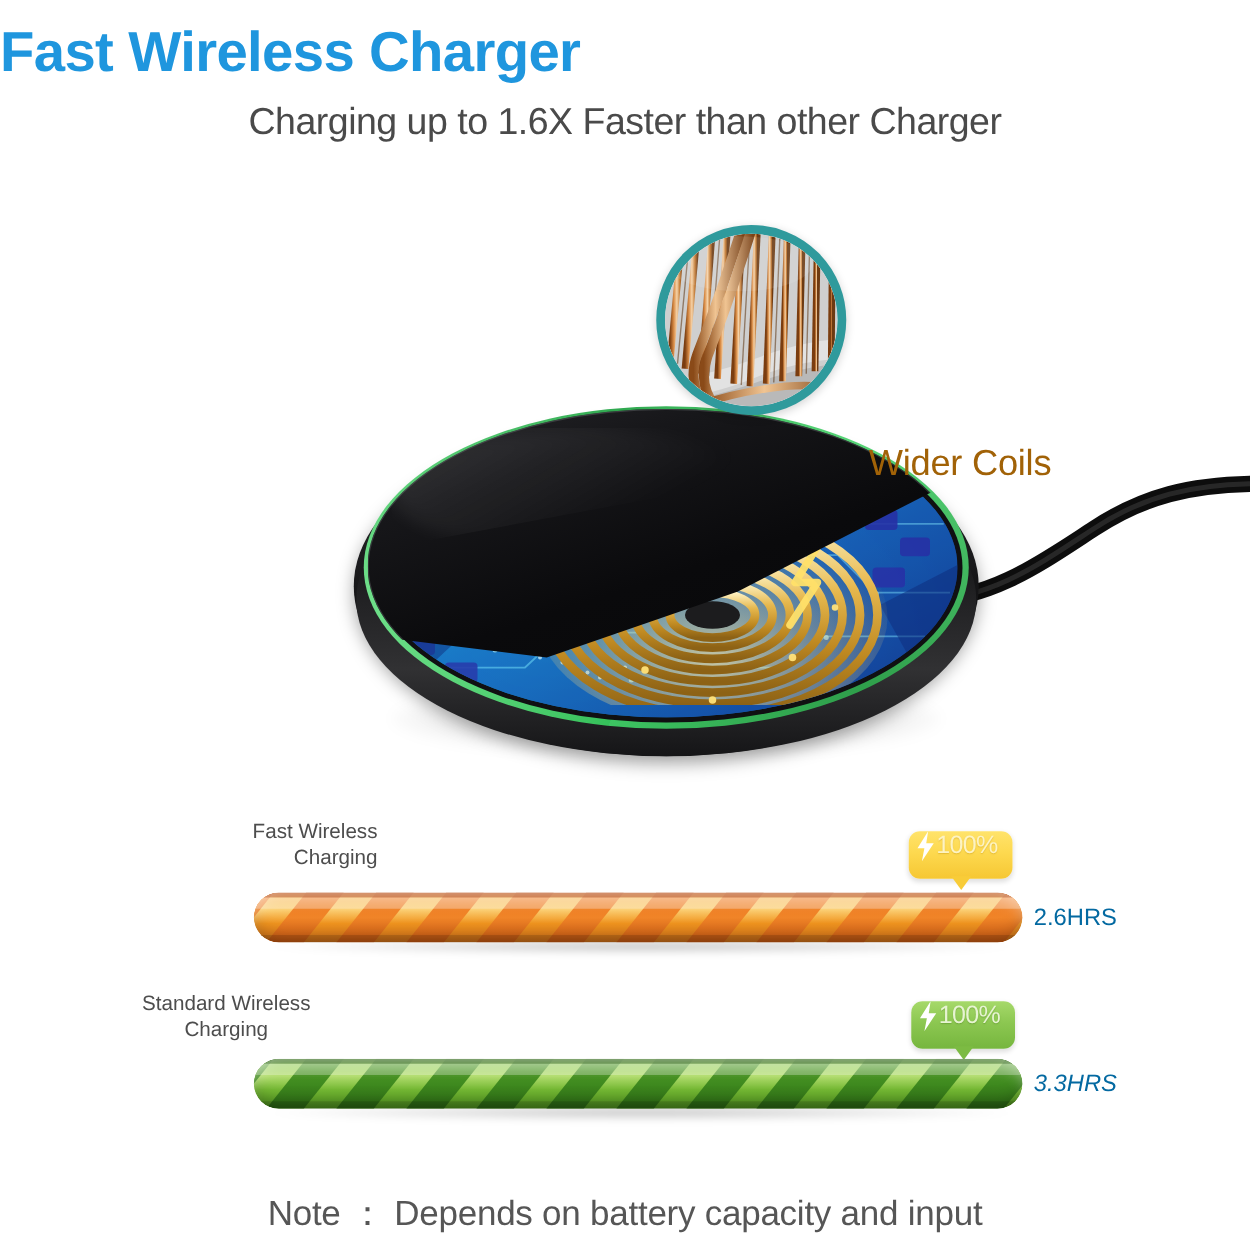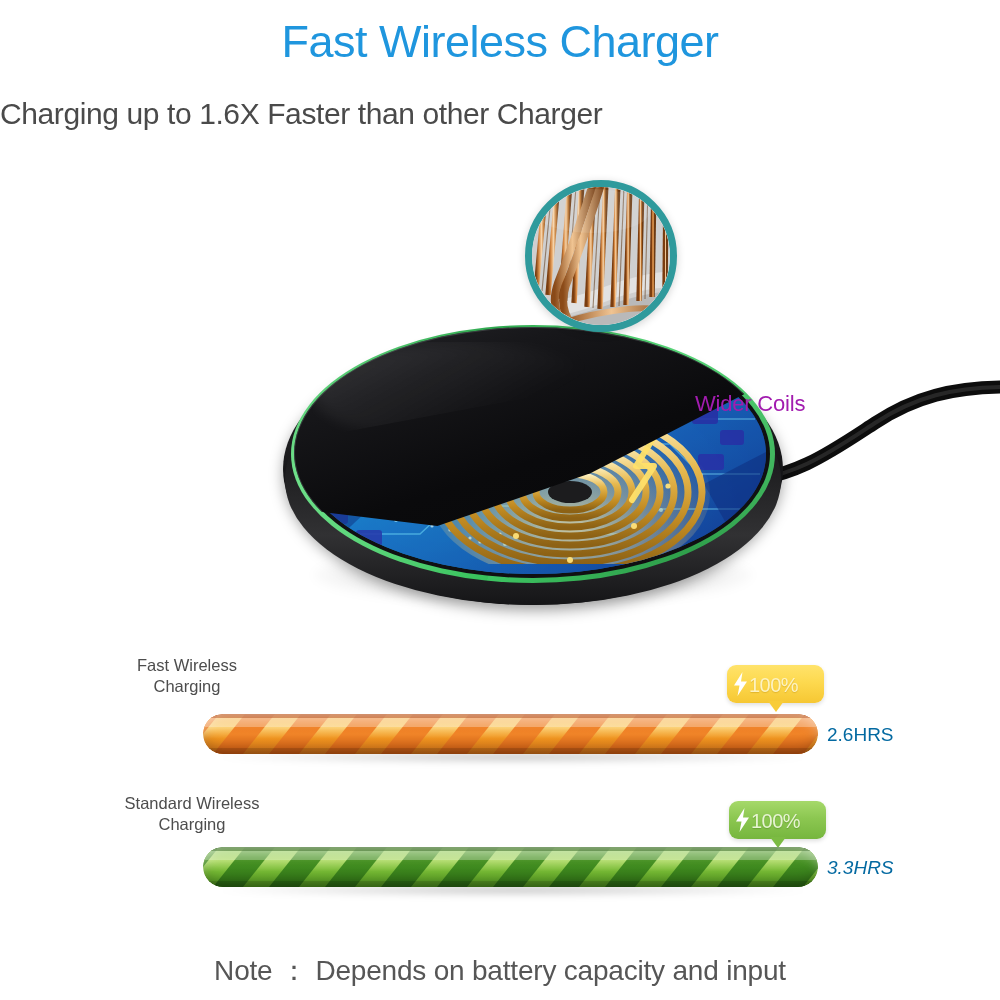--- a/index.html
+++ b/index.html
@@ -15,32 +15,32 @@
     font-family: "Liberation Sans", sans-serif;
     -webkit-font-smoothing: antialiased;
   }
 
   
   #headline {
     position: absolute;
     top: 16px;
     left: 0;
     width: 1000px;
-    text-align: center;
     font-size: 45px;
-    font-weight: normal;
+    font-weight: bold;
     color: #1f96de;
     letter-spacing: -0.5px;
     line-height: 1.15;
   }
   #subhead {
     position: absolute;
-    top: 96px;
+    top: 80px;
     left: 0;
     width: 1000px;
+    text-align: center;
     font-size: 30px;
     font-weight: normal;
     color: #4a4a4a;
     letter-spacing: -0.4px;
     line-height: 1.2;
   }
 
   
   #hero {
     position: absolute;
@@ -206,24 +206,23 @@
     position: absolute;
     inset: 0;
     overflow: hidden;
     border-radius: 50%;
   }
 
   .callout-label {
     position: absolute;
     left: 695px;
     top: 205px;
-    font-size: 22px;
-    color: #a21caf;
+    font-size: 29px;
+    color: #a16207;
     letter-spacing: -0.2px;
-    margin-top: 36px;
   }
 
   
   .bar-label {
     position: absolute;
     text-align: center;
     font-size: 16.5px;
     color: #4d4d4d;
     line-height: 1.28;
     width: 230px;
@@ -261,22 +260,21 @@
     font-size: 19px;
     color: #0369a1;
   }
 
   
   .badge {
     position: absolute;
     height: 38px;
     border-radius: 9px;
     display: flex;
-    align-items: center;
-    padding: 0 26px 0 6px;
+    padding: 0 12px 0 6px;
     box-sizing: border-box;
   }
   .badge .bolt { width: 15px; height: 24px; margin-right: 1px; flex: 0 0 auto; }
   .badge .pct {
     font-size: 20px;
     line-height: 1;
     letter-spacing: -0.5px;
     position: relative;
     top: 1px;
   }
@@ -494,21 +492,21 @@
         </g>
         <path d="M30 136 Q 60 126 96 122 Q 120 120 140 124" stroke="url(#cg2)" stroke-width="6" fill="none" stroke-linecap="round"></path>
         <ellipse cx="60" cy="24" rx="58" ry="22" fill="#ffffff" opacity=".10"></ellipse>
       </svg>
     </div>
   </div>
 
   <div class="callout-label">Wider Coils</div>
 </div>
 
-<div class="bar-label" style="left:72px; top:655px;">
+<div class="bar-label" style="left:72px; top:655px;text-align:right;">
   <span>Fast Wireless</span>
   <span class="l2">Charging</span>
 </div>
 
 <div class="badge badge-yellow" style="left:727px; top:665px;">
   <svg class="bolt" viewBox="0 0 15 24">
     <path d="M9.5 0 L1 13.5 H6.5 L4.5 24 L14 9.5 H8 Z" fill="#ffffff"></path>
   </svg>
   <span class="pct">100%</span>
   <span class="tail"></span>
@@ -552,21 +550,21 @@
         <polygon points="-46,40 -14,0 16,0 -16,40"></polygon>
       </g>
       <rect y="0" width="615" height="4" fill="#b44a10" opacity=".75"></rect>
       <rect y="4" width="615" height="9" fill="#ffffff" opacity=".30"></rect>
       <rect y="34" width="615" height="6" fill="#000000" opacity=".13"></rect>
     </g>
   </svg>
 </div>
 <div class="hrs" style="left:827px; top:724px;">2.6HRS</div>
 
-<div class="bar-label" style="left:77px; top:793px;">
+<div class="bar-label" style="left:66px; top:793px;">
   <span>Standard Wireless</span>
   <span class="l2">Charging</span>
 </div>
 
 <div class="badge badge-green" style="left:729px; top:801px;">
   <svg class="bolt" viewBox="0 0 15 24">
     <path d="M9.5 0 L1 13.5 H6.5 L4.5 24 L14 9.5 H8 Z" fill="#ffffff"></path>
   </svg>
   <span class="pct">100%</span>
   <span class="tail"></span>

